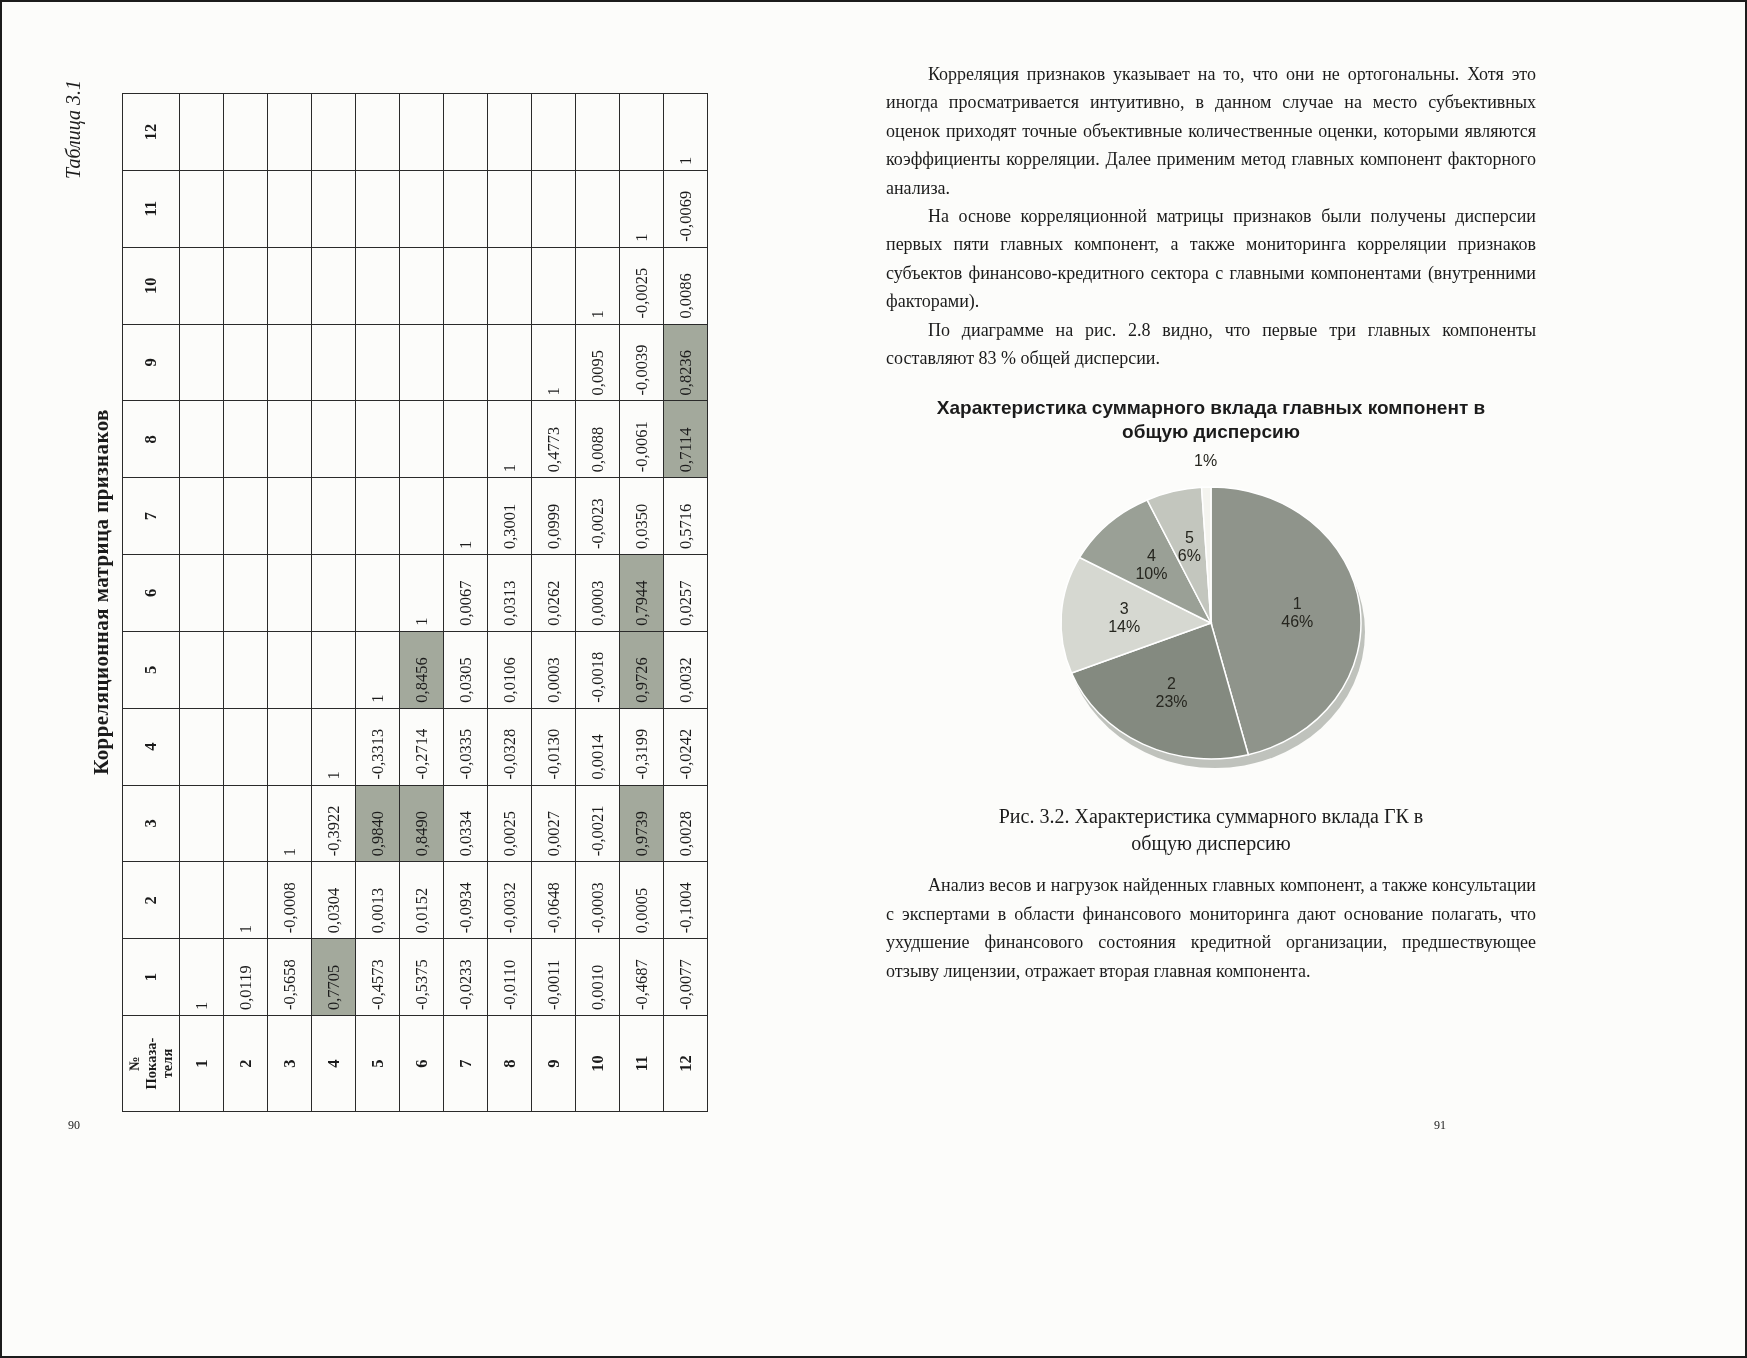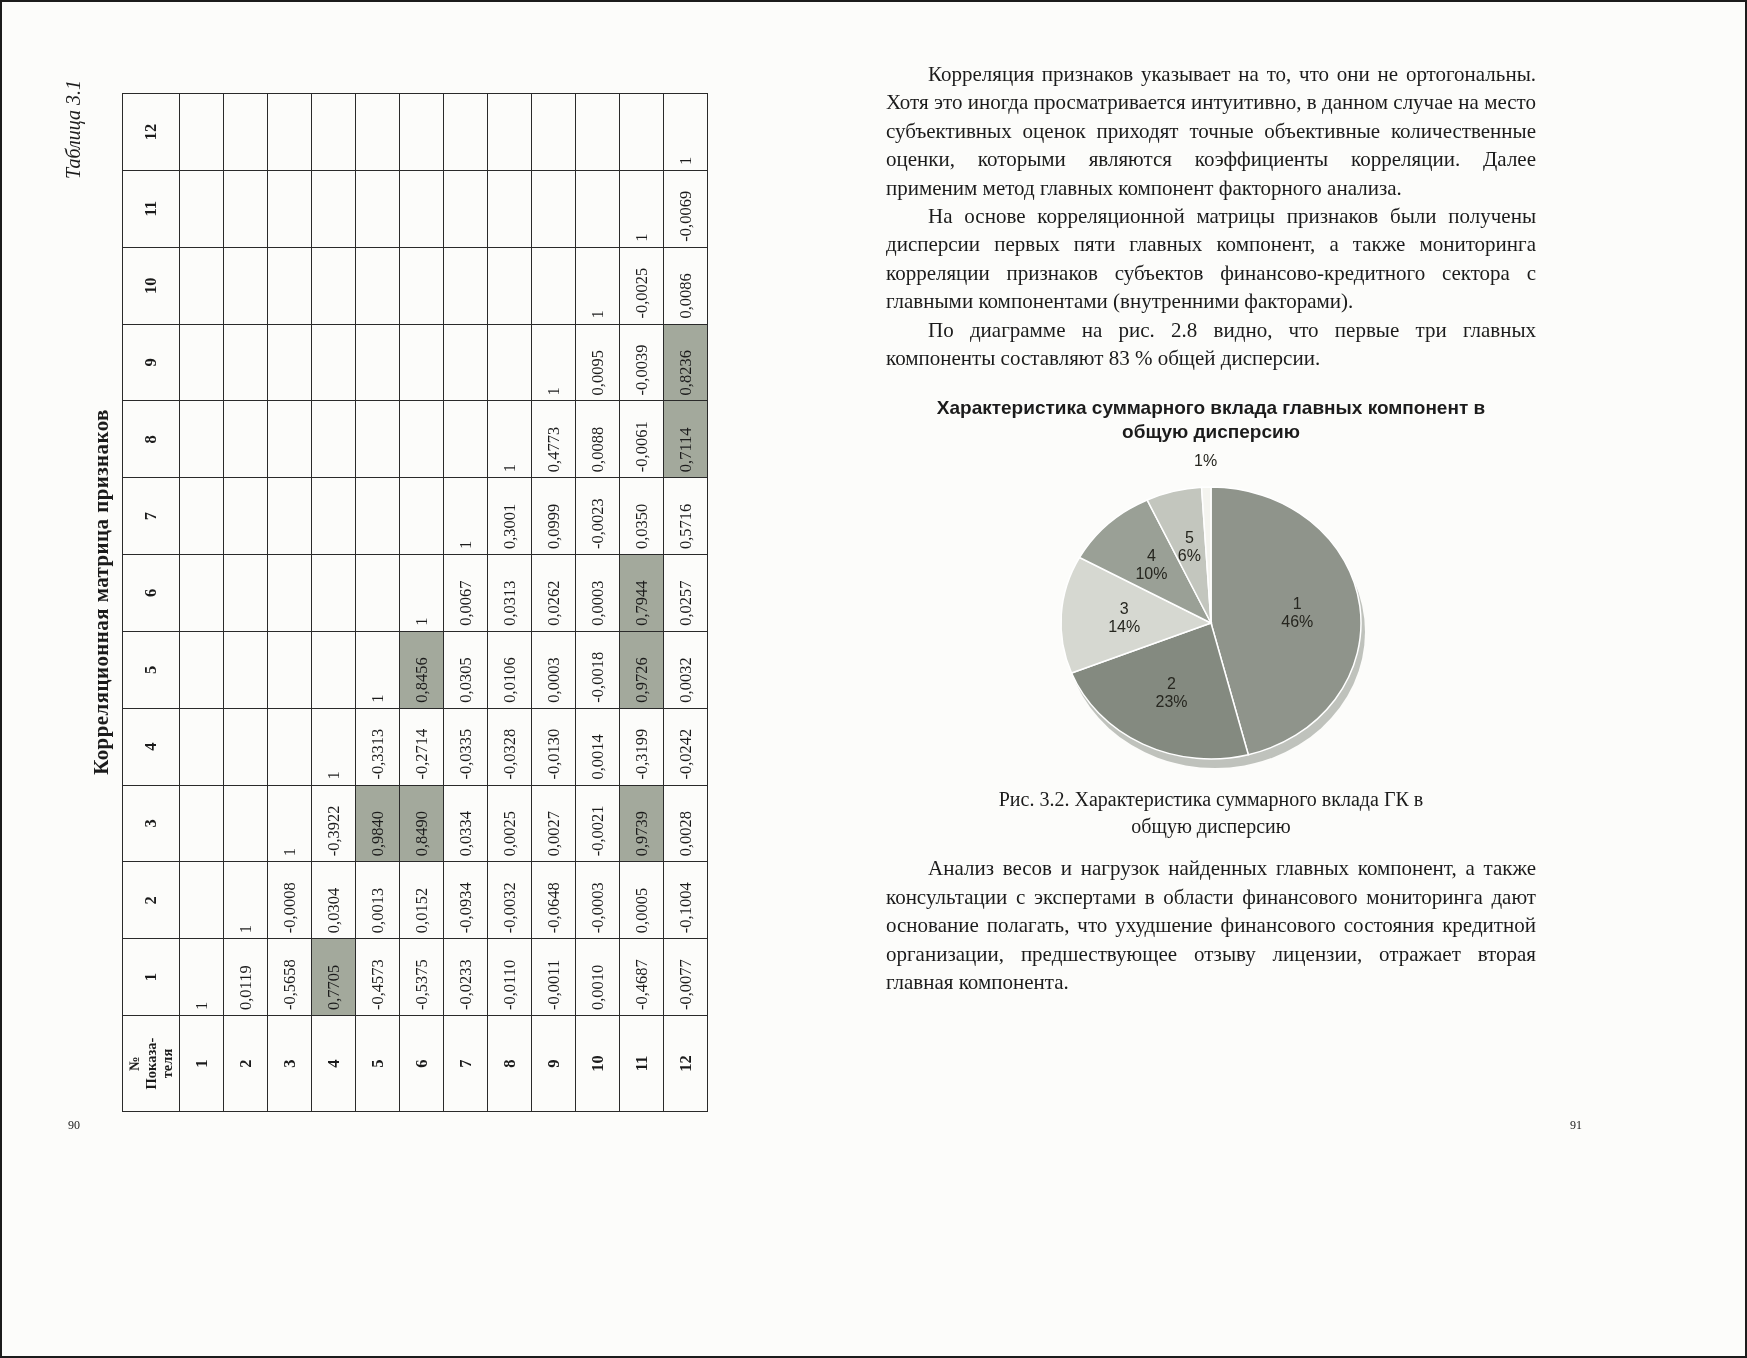--- a/index.html
+++ b/index.html
@@ -64,21 +64,21 @@
   .corr td { text-align:left; padding-left:5px; }
   .corr td.hl { background:#a3a99c; }
 
   
   .right-text {
     position:absolute;
     left:884px; top:58px;
     width:650px;
   }
   .para {
-    font-size:21px;
+    font-size:18px;
     line-height:28.4px;
     text-align:justify;
     text-indent:42px;
   }
   .chart-heading {
     font-family:"Liberation Sans", sans-serif;
     font-weight:bold;
     font-size:19px;
     line-height:24px;
     text-align:center;
@@ -90,28 +90,28 @@
   .pie-label {
     font-family:"Liberation Sans", sans-serif;
     font-size:16px;
     fill:#26261f;
   }
   .caption {
     text-align:center;
     font-size:20px;
     line-height:27px;
     width:480px;
-    margin:8px auto 14px auto;
+    margin:25px auto 14px auto;
   }
   .pageno {
     position:absolute;
     font-size:12px;
   }
   .pageno-left  { left:66px;  top:1116px; }
-  .pageno-right { left:1568px; top:1116px; }
+  .pageno-right { left:1432px; top:1116px; }
 </style>
 </head>
 <body>
 
 <div class="spread">
 
   <div class="rotated-block">
     <div class="table-label">Таблица 3.1</div>
     <div class="table-title">Корреляционная матрица признаков</div>
     <table class="corr">

